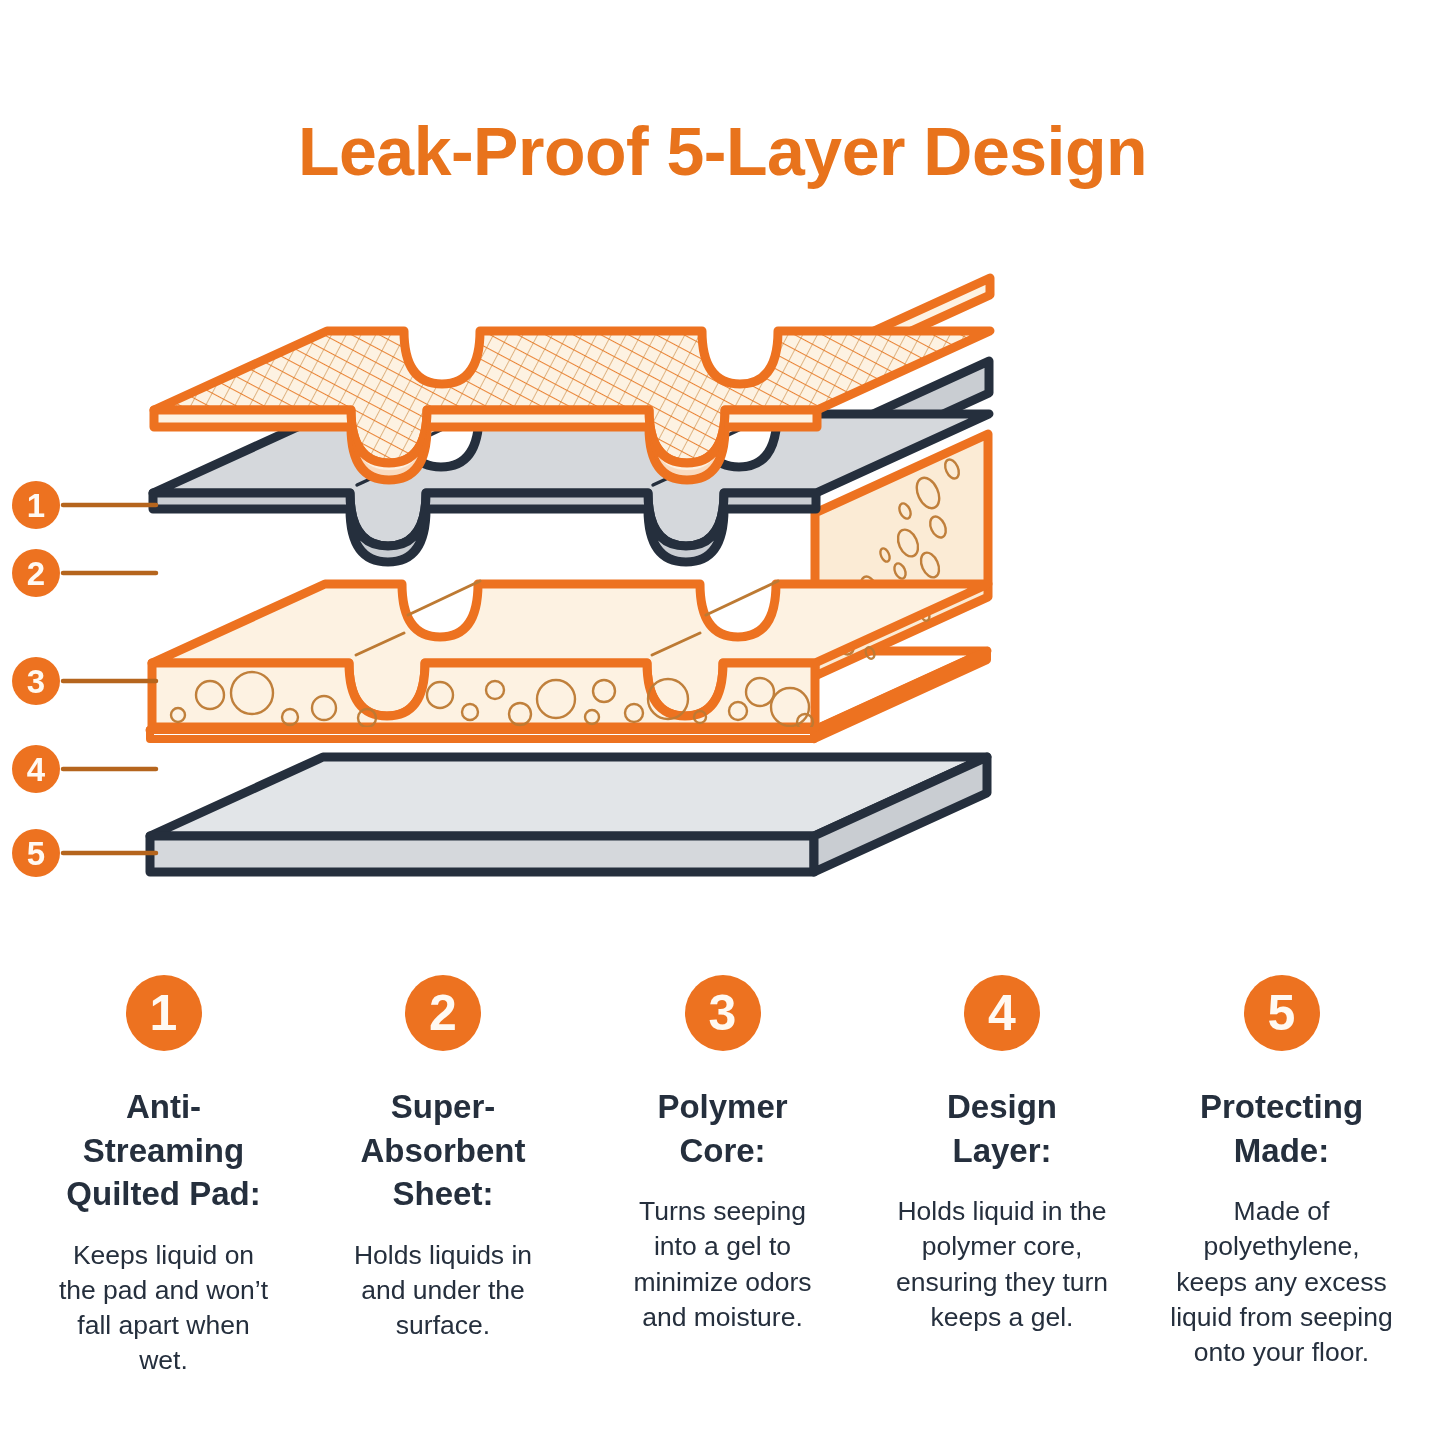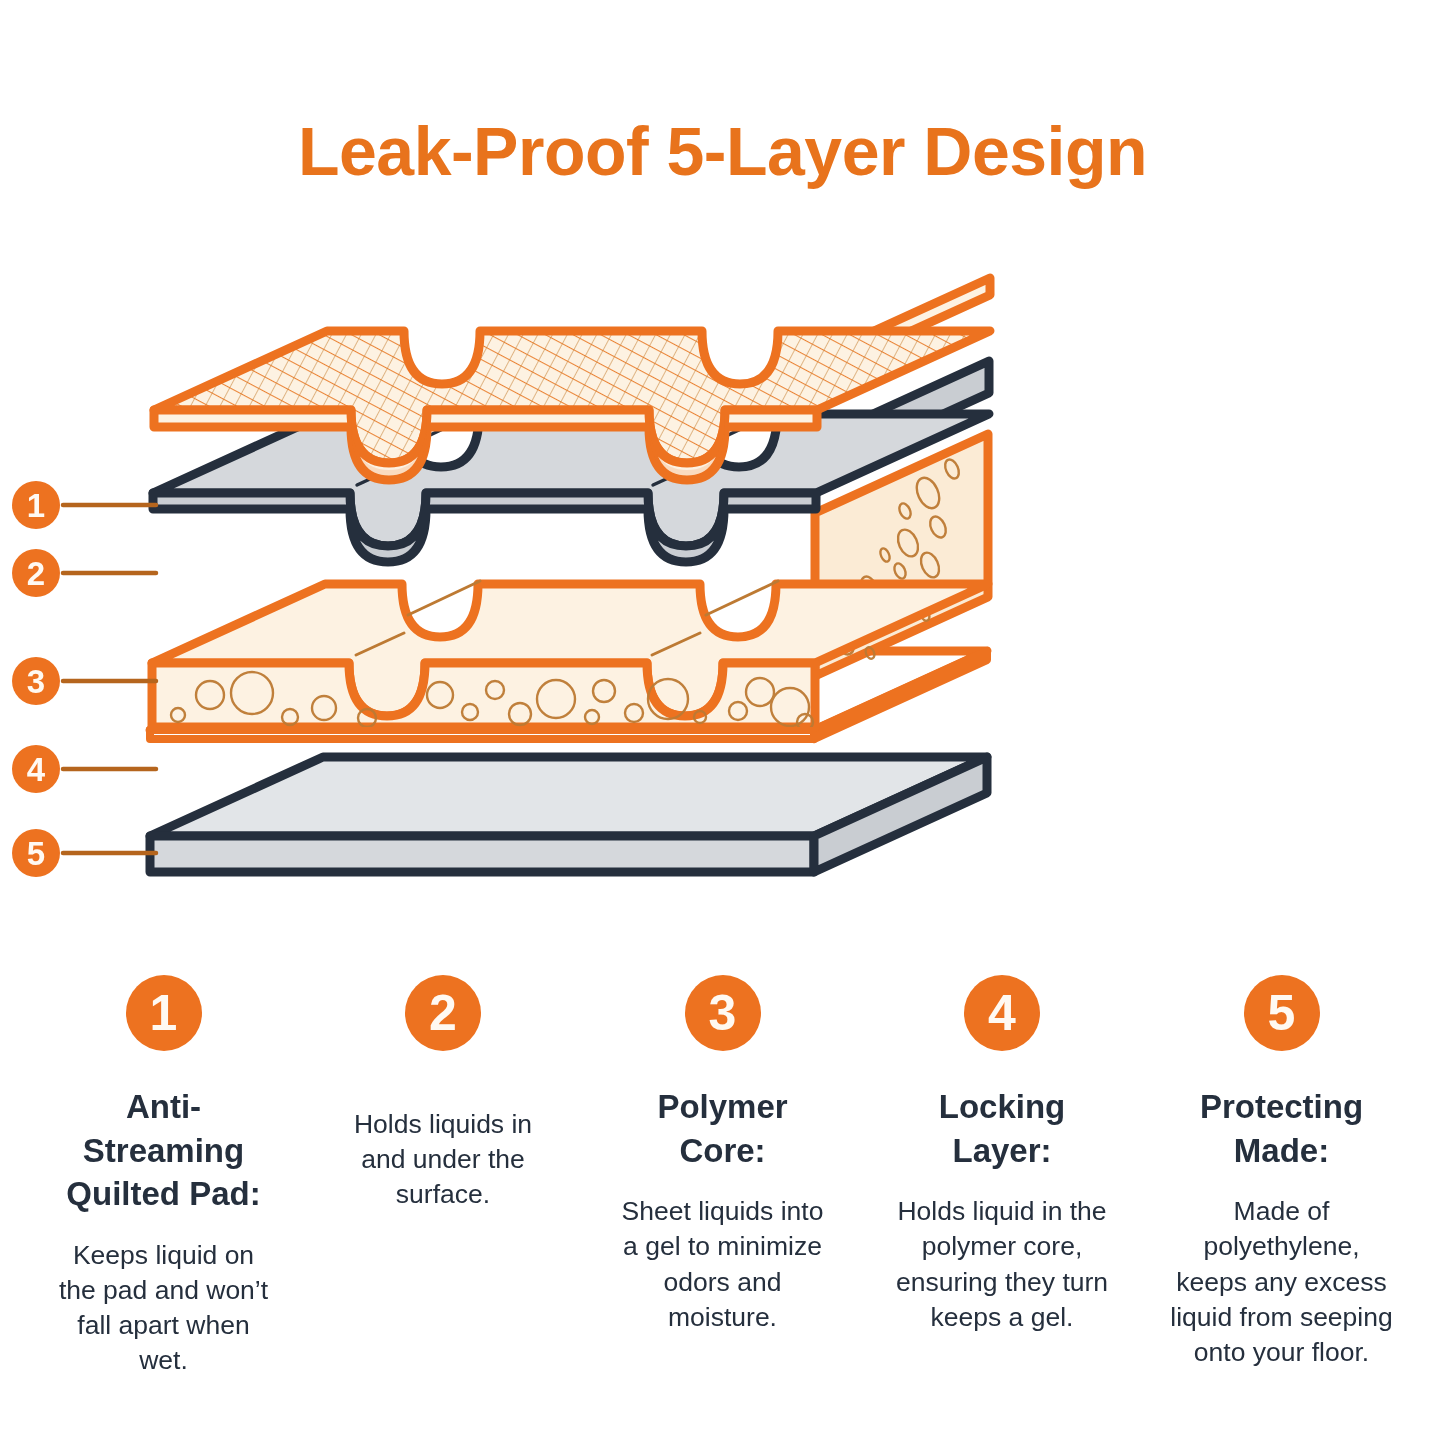--- a/index.html
+++ b/index.html
@@ -345,32 +345,33 @@
   <div id="legend">
 
     <div class="legend-col c1">
       <div class="legend-badge">1</div>
       <div class="legend-title">Anti-Streaming Quilted Pad:</div>
       <div class="legend-desc">Keeps liquid on the pad and won’t fall apart when wet.</div>
     </div>
 
     <div class="legend-col c2">
       <div class="legend-badge">2</div>
+      <div class="legend-title">Super-Absorbent Sheet:</div>
       <div class="legend-desc">Holds liquids in and under the surface.</div>
     </div>
 
     <div class="legend-col c3">
       <div class="legend-badge">3</div>
       <div class="legend-title">Polymer Core:</div>
-      <div class="legend-desc">Sheet liquids into a gel to minimize odors and moisture.</div>
+      <div class="legend-desc">Turns seeping into a gel to minimize odors and moisture.</div>
     </div>
 
     <div class="legend-col c4">
       <div class="legend-badge">4</div>
-      <div class="legend-title">Locking Layer:</div>
+      <div class="legend-title">Design Layer:</div>
       <div class="legend-desc">Holds liquid in the polymer core, ensuring they turn keeps a gel.</div>
     </div>
 
     <div class="legend-col c5">
       <div class="legend-badge">5</div>
       <div class="legend-title">Protecting Made:</div>
       <div class="legend-desc">Made of polyethylene, keeps any excess liquid from seeping onto your floor.</div>
     </div>
 
   </div>

